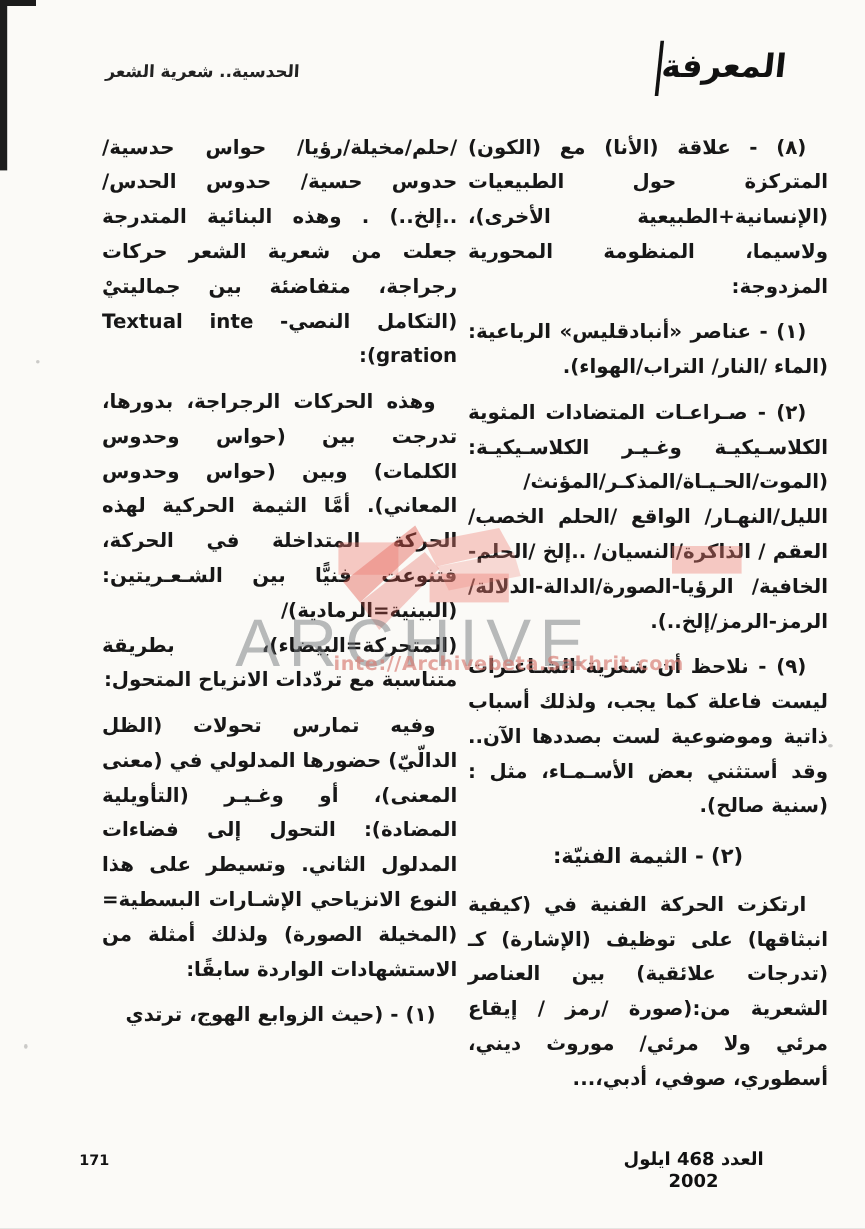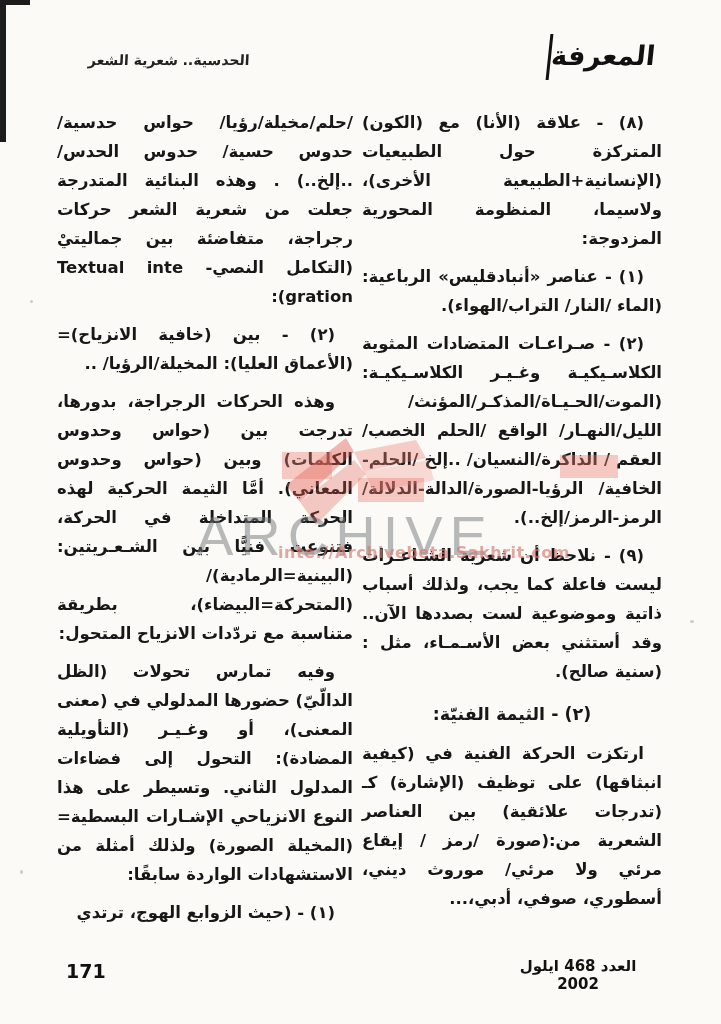--- a/index.html
+++ b/index.html
@@ -27,20 +27,21 @@
     transform:skewX(-6deg);
     border-left:3px solid #111;
     padding-left:4px;line-height:44px;
   }
   
   .col{
     position:absolute;direction:rtl;
     text-align:justify;
     font-size:16.5px;font-weight:700;line-height:29px;
     color:#171717;
+    margin-left:28px;
   }
   .col-right{top:108px;left:362px;width:300px;height:838px;}
   .col-left {top:108px;left:57px; width:296px;height:838px;}
   .para{margin:0 0 9px 0;text-indent:18px;}
   .para.noindent{text-indent:0;}
   .heading{
     margin:14px 0 10px 0;text-align:center;text-indent:0;
     font-size:17.5px;font-weight:700;
   }
   
@@ -57,21 +58,21 @@
     font-size:16px;font-weight:700;letter-spacing:.5px;
     color:rgba(214,120,110,0.65);
     white-space:nowrap;
   }
   .wm-book{top:430px;left:276px;width:165px;height:110px;}
   .wm-patch{position:absolute;background:rgba(238,125,115,0.40);pointer-events:none;}
   .patch1{top:452px;left:282px;width:50px;height:27px;}
   .patch2{top:478px;left:358px;width:66px;height:24px;}
   .patch3{top:455px;left:560px;width:58px;height:23px;}
   
-  .pageno{position:absolute;top:960px;left:66px;font-size:19px;font-weight:700;color:#111;}
+  .pageno{position:absolute;top:960px;left:66px;font-size:12px;font-weight:700;color:#111;}
   .issue{position:absolute;top:957px;left:503px;width:150px;font-size:15px;font-weight:700;color:#111;direction:rtl;text-align:center;}
   
   .artifact-v{position:absolute;top:0;left:0;width:6px;height:142px;background:#1c1c1c;}
   .artifact-h{position:absolute;top:0;left:0;width:30px;height:5px;background:#1c1c1c;}
   .speck{position:absolute;background:rgba(60,60,60,0.25);border-radius:50%;}
 </style>
 </head>
 <body>
 
 <div class="page">
@@ -89,21 +90,20 @@
     <p class="para">(٨) - علاقة (الأنا) مع (الكون) المتركزة حول الطبيعيات (الإنسانية+الطبيعية الأخرى)، ولاسيما، المنظومة المحورية المزدوجة:</p>
     <p class="para">(١) - عناصر «أنبادقليس» الرباعية: (الماء /النار/ التراب/الهواء).</p>
     <p class="para">(٢) - صـراعـات المتضادات المثوية الكلاسـيكيـة وغـيـر الكلاسـيكيـة: (الموت/الحـيـاة/المذكـر/المؤنث/ الليل/النهـار/ الواقع /الحلم الخصب/العقم / الذاكرة/النسيان/ ..إلخ /الحلم-الخافية/ الرؤيا-الصورة/الدالة-الدلالة/ الرمز-الرمز/إلخ..).</p>
     <p class="para">(٩) - نلاحظ أن شعرية الشـاعـرات ليست فاعلة كما يجب، ولذلك أسباب ذاتية وموضوعية لست بصددها الآن.. وقد أستثني بعض الأسـمـاء، مثل : (سنية صالح).</p>
     <p class="heading">(٢) - الثيمة الفنيّة:</p>
     <p class="para">ارتكزت الحركة الفنية في (كيفية انبثاقها) على توظيف (الإشارة) كـ (تدرجات علائقية) بين العناصر الشعرية من:(صورة /رمز / إيقاع مرئي ولا مرئي/ موروث ديني، أسطوري، صوفي، أدبي،...</p>
   </div>
 
   <div class="col col-left">
     <p class="para noindent">/حلم/مخيلة/رؤيا/ حواس حدسية/ حدوس حسية/ حدوس الحدس/ ..إلخ..) . وهذه البنائية المتدرجة جعلت من شعرية الشعر حركات رجراجة، متفاضئة بين جماليتيْ (التكامل النصي- Textual inte gration):</p>
-    <p class="para">(٢) - بين (خافية الانزياح)= (الأعماق العليا): المخيلة/الرؤيا/ ..</p>
     <p class="para">وهذه الحركات الرجراجة، بدورها، تدرجت بين (حواس وحدوس الكلمات) وبين (حواس وحدوس المعاني). أمَّا الثيمة الحركية لهذه الحركة المتداخلة في الحركة، فتنوعت فنيًّا بين الشـعـريتين: (البينية=الرمادية)/ (المتحركة=البيضاء)، بطريقة متناسبة مع تردّدات الانزياح المتحول:</p>
     <p class="para">وفيه تمارس تحولات (الظل الدالّيّ) حضورها المدلولي في (معنى المعنى)، أو وغـيـر (التأويلية المضادة): التحول إلى فضاءات المدلول الثاني. وتسيطر على هذا النوع الانزياحي الإشـارات البسطية=(المخيلة الصورة) ولذلك أمثلة من الاستشهادات الواردة سابقًا:</p>
     <p class="para">(١) - (حيث الزوابع الهوج، ترتدي</p>
   </div>
 
   <svg class="wm wm-book" viewBox="0 0 165 110">
 
     <polygon points="10,55 70,8 78,22 24,72" fill="rgba(224,86,75,0.42)"></polygon>
     <polygon points="78,22 140,10 150,28 88,42" fill="rgba(238,130,118,0.38)"></polygon>
     <polygon points="24,72 78,30 90,44 40,95" fill="rgba(224,86,75,0.30)"></polygon>

